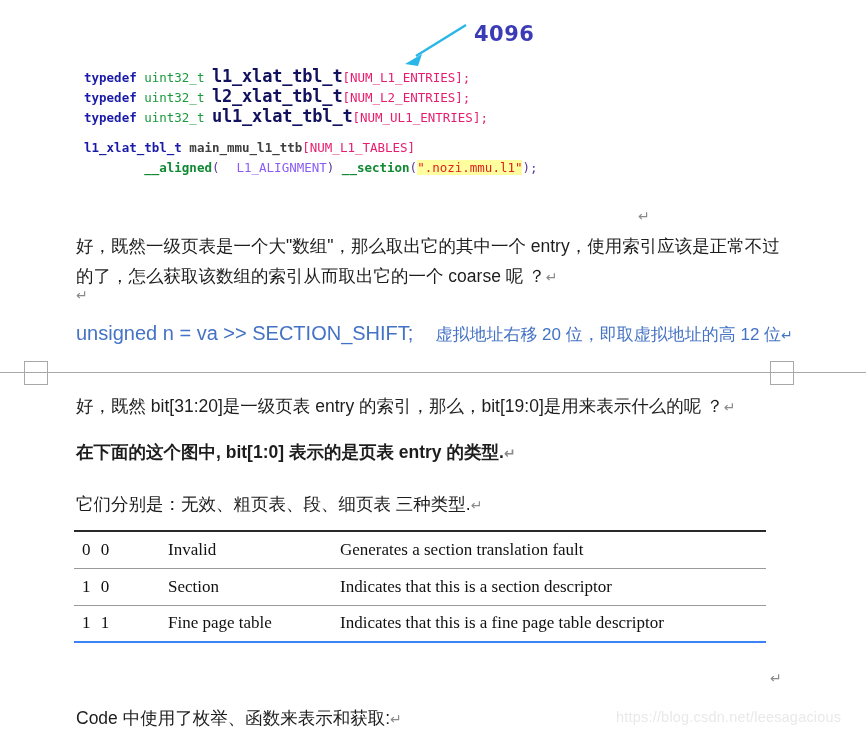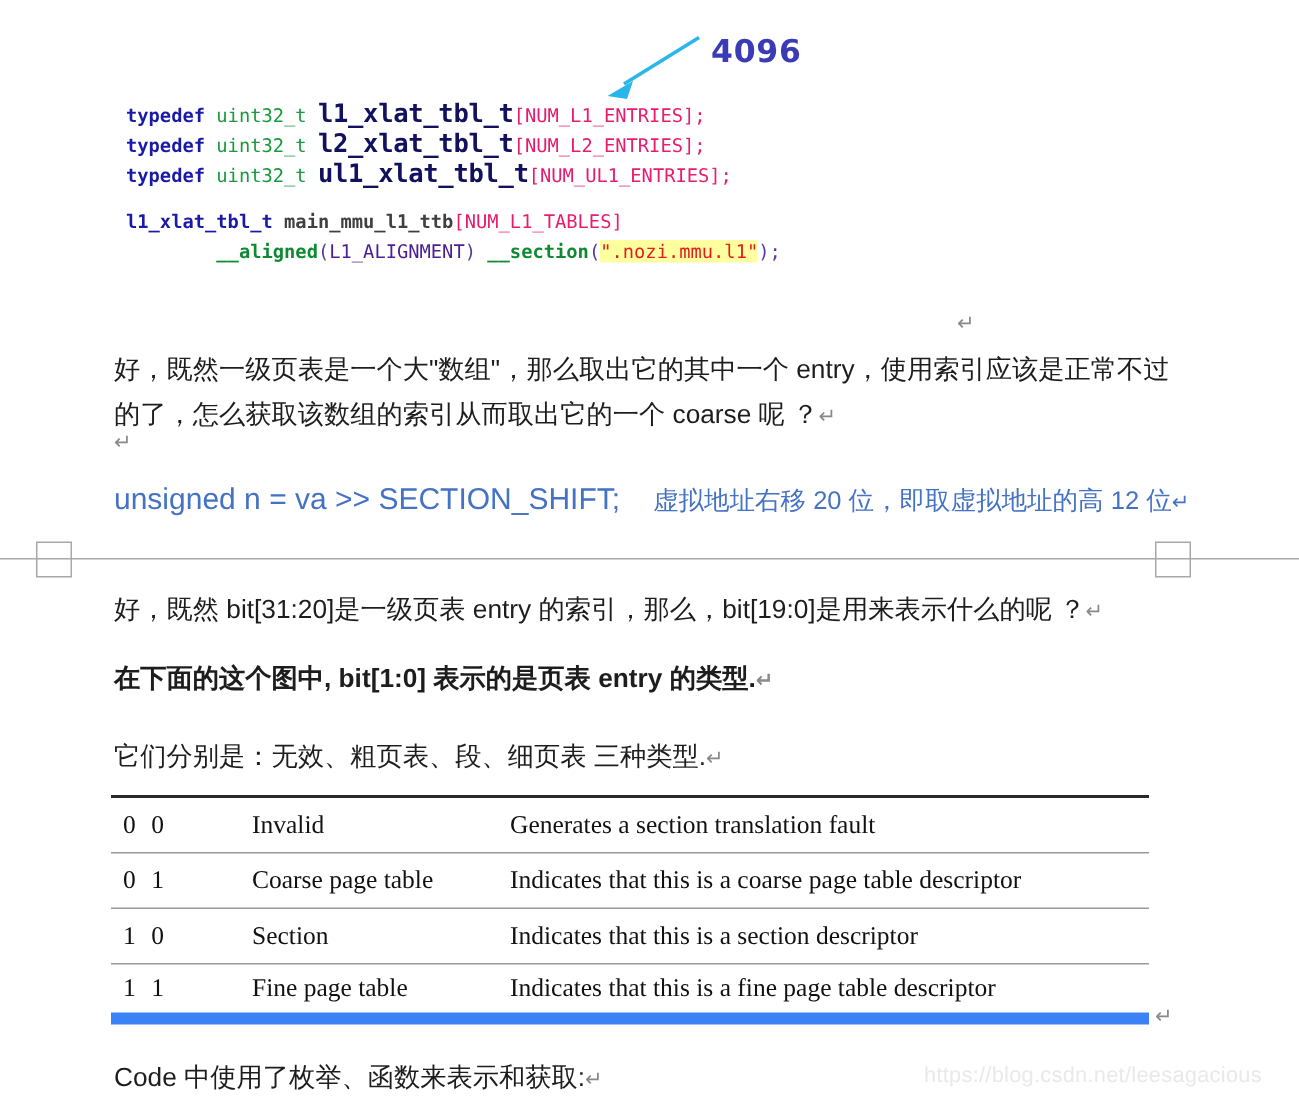--- a/index.html
+++ b/index.html
@@ -44,21 +44,21 @@
     line-height: 20px;
     white-space: pre;
   }
   #code-block .line { height: 20px; }
   .k-typedef   { color: #1a1aa8; font-weight: bold; }
   .k-basetype  { color: #1a9a3c; margin-top: 32px; }
   .k-typename  { color: #11115e; font-weight: bold; font-size: 17px; letter-spacing: -0.2px; }
   .k-macro     { color: #e81c6e; }
   .k-plain     { color: #404040; font-weight: bold; }
   .k-attr      { color: #0f8a33; font-weight: bold; }
-  .k-param     { color: #4c1d95; }
+  .k-param     { color: #8b5cf6; margin-left: 17px; }
   .k-string    { color: #e02020; background: #ffffa0; }
   .k-punct     { color: #5a3a9a; }
   .code-gap    { height: 12px; }
 
   
   .para {
     position: absolute;
     font-family: "Liberation Sans", sans-serif;
     font-size: 17.5px;
     line-height: 30px;
@@ -120,21 +120,21 @@
     font-size: 17px;
     color: #111111;
   }
   #bit-table tr { height: 37px; }
   #bit-table td {
     border-top: 1px solid #9a9a9a;
     padding: 0;
     vertical-align: middle;
   }
   #bit-table tr:first-child td { border-top: 2px solid #2a2a2a; }
-  #bit-table tr:last-child  td { border-bottom: 8px solid #3b82f6; }
+  #bit-table tr:last-child  td { border-bottom: 2px solid #3b82f6; }
   .col-bits { width: 86px; padding-left: 8px !important; letter-spacing: 3px; margin-top: 32px; }
   .col-type { width: 172px; }
   .col-desc { }
 
   
   #watermark {
     position: absolute;
     left: 616px;
     top: 709px;
     font-family: "Liberation Sans", sans-serif;
@@ -182,25 +182,20 @@
 <div class="para" style="left:76px; top:489px;">
   <span>它们分别是：无效、粗页表、段、细页表 三种类型.</span><span class="pilcrow">↵</span>
 </div>
 
 <table id="bit-table">
   <tbody>
       <tr>
         <td class="col-bits">0 0</td>
         <td class="col-type">Invalid</td>
         <td class="col-desc">Generates a section translation fault</td>
-      </tr>
-      <tr>
-        <td class="col-bits">0 1</td>
-        <td class="col-type">Coarse page table</td>
-        <td class="col-desc">Indicates that this is a coarse page table descriptor</td>
       </tr>
       <tr>
         <td class="col-bits">1 0</td>
         <td class="col-type">Section</td>
         <td class="col-desc">Indicates that this is a section descriptor</td>
       </tr>
       <tr>
         <td class="col-bits">1 1</td>
         <td class="col-type">Fine page table</td>
         <td class="col-desc">Indicates that this is a fine page table descriptor</td>

